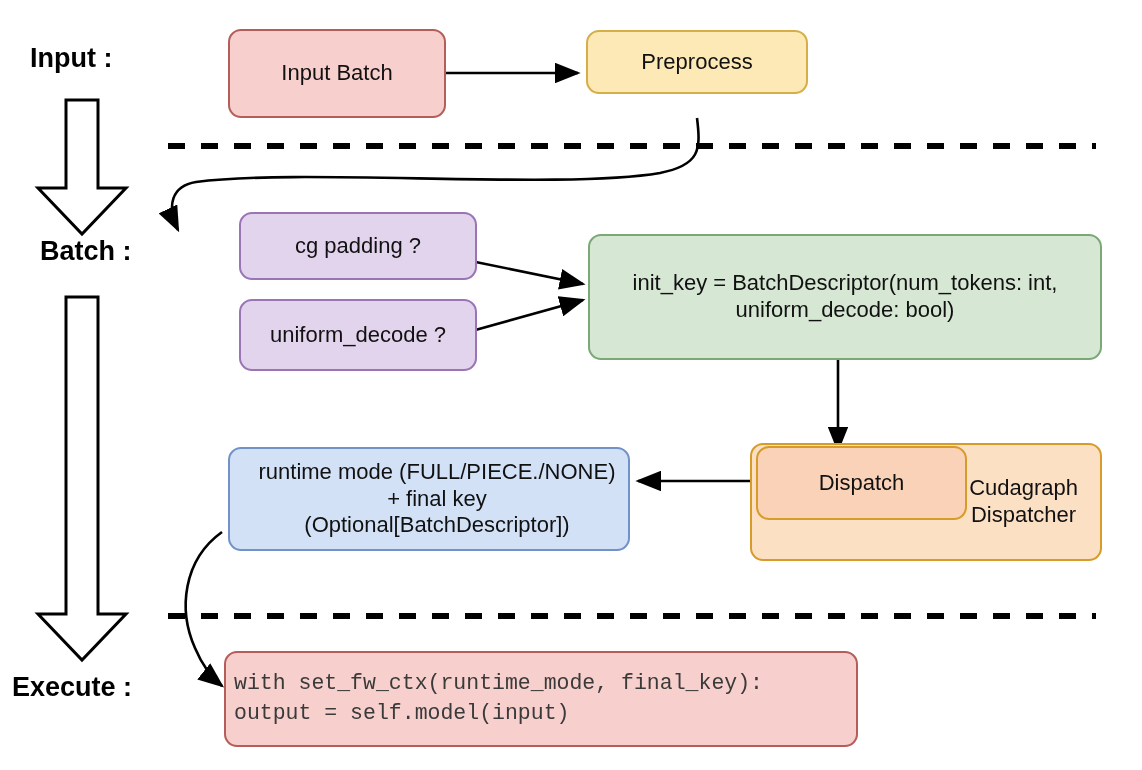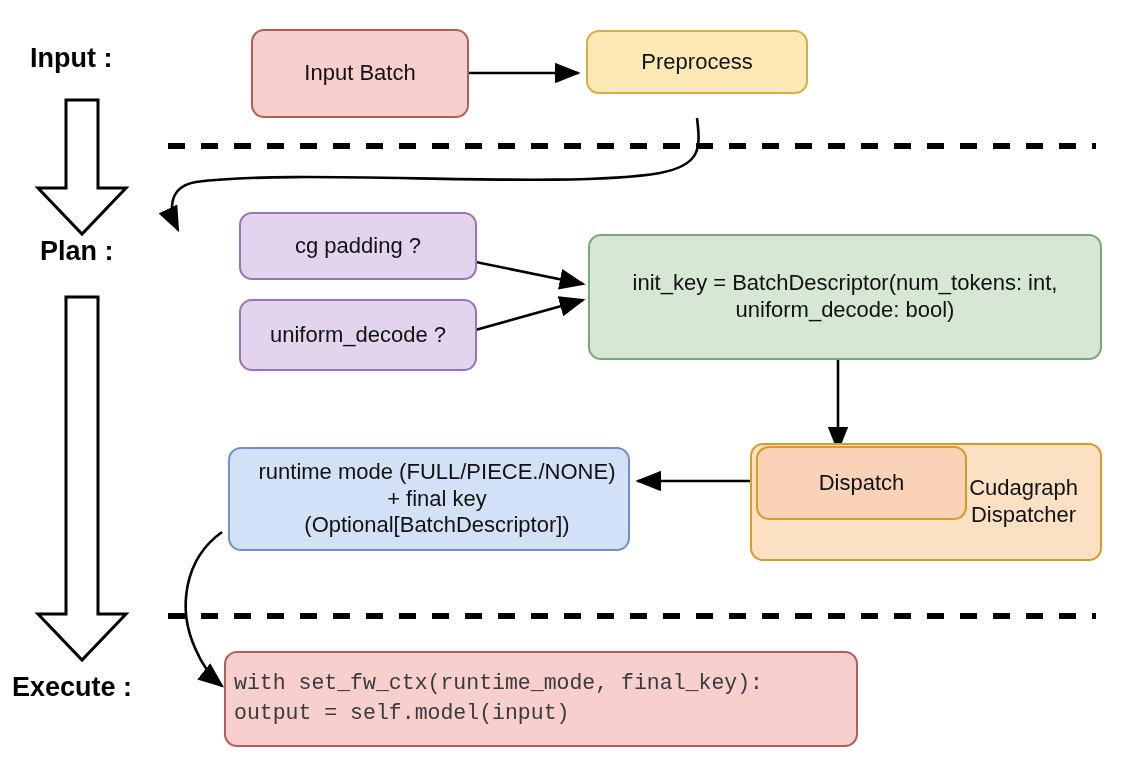--- a/index.html
+++ b/index.html
@@ -117,25 +117,25 @@
       <path d="M66,100 L98,100 L98,188 L126,188 L82,234 L38,188 L66,188 Z" fill="#ffffff" stroke="#000000" stroke-width="3" stroke-linejoin="miter"></path>
     </g>
 
     <g>
       <path d="M66,297 L98,297 L98,614 L126,614 L82,660 L38,614 L66,614 Z" fill="#ffffff" stroke="#000000" stroke-width="3" stroke-linejoin="miter"></path>
     </g>
   </svg>
 
   <div class="stage-label" style="left:30px; top:43px;">Input :</div>
 
-  <div class="stage-label" style="left:40px; top:236px;">Plan :</div>
+  <div class="stage-label" style="left:40px; top:236px;">Batch :</div>
 
   <div class="stage-label" style="left:12px; top:672px;">Execute :</div>
 
-  <div class="node node-pink" style="left:228px; top:29px; width:218px; height:89px;margin-left:23px;">Input Batch</div>
+  <div class="node node-pink" style="left:228px; top:29px; width:218px; height:89px;">Input Batch</div>
 
   <div class="node node-yellow" style="left:586px; top:30px; width:222px; height:64px;">Preprocess</div>
 
   <div class="node node-purple" style="left:224px; top:212px; width:238px; height:68px;">cg padding ?</div>
 
   <div class="node node-purple" style="left:224px; top:299px; width:238px; height:72px;">uniform_decode ?</div>
 
   <div class="node node-green" style="left:588px; top:234px; width:514px; height:126px;">init_key = BatchDescriptor(num_tokens: int,
 uniform_decode: bool)</div>
 

